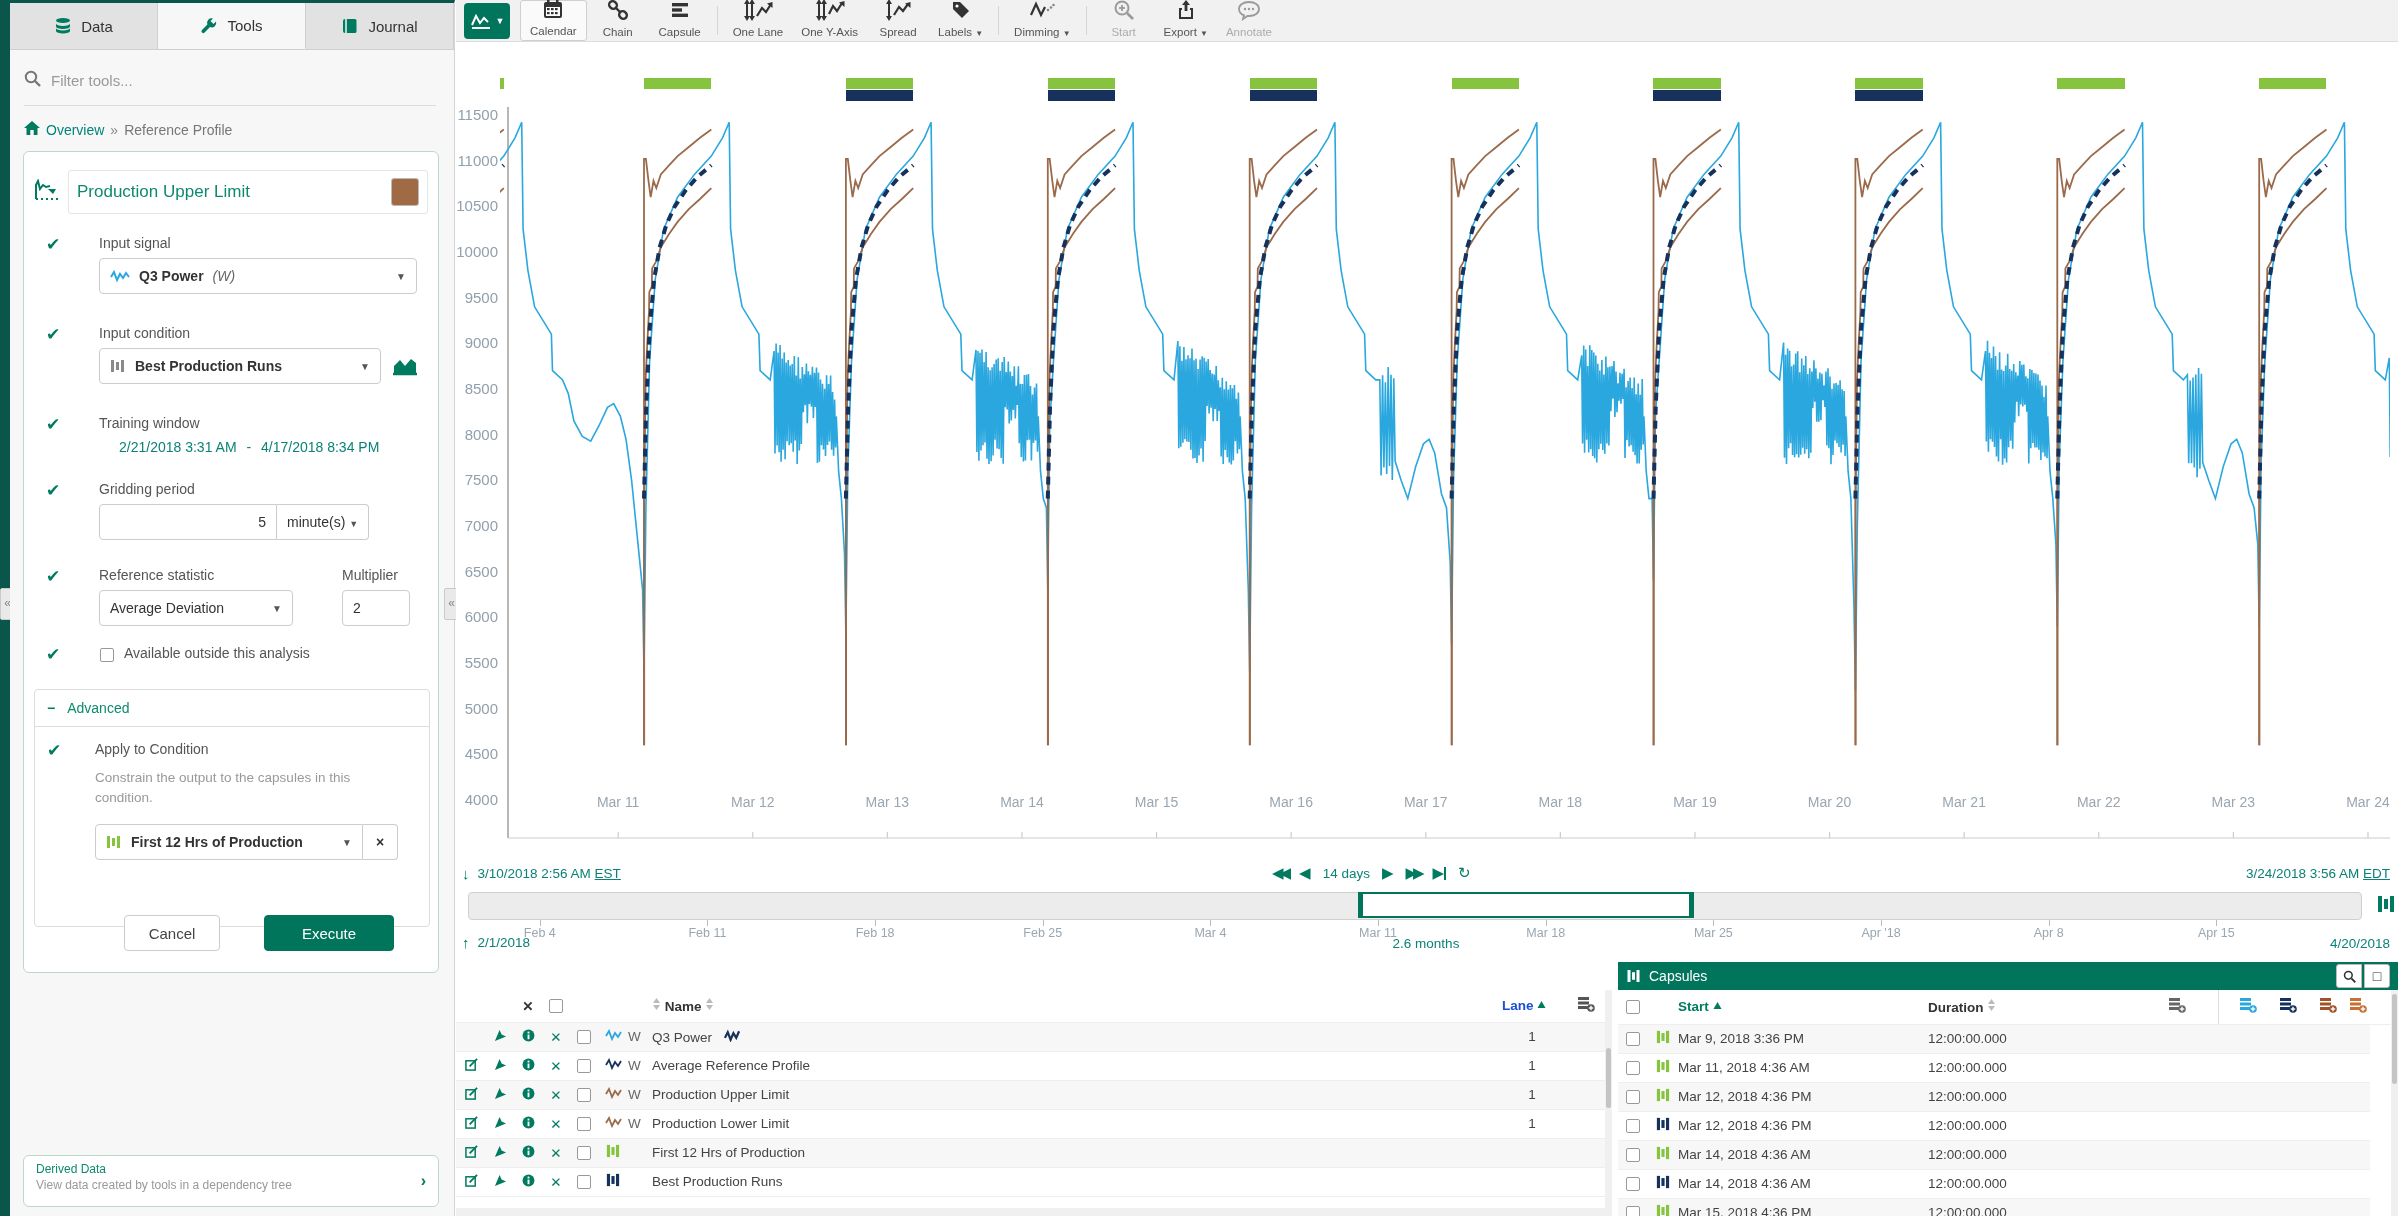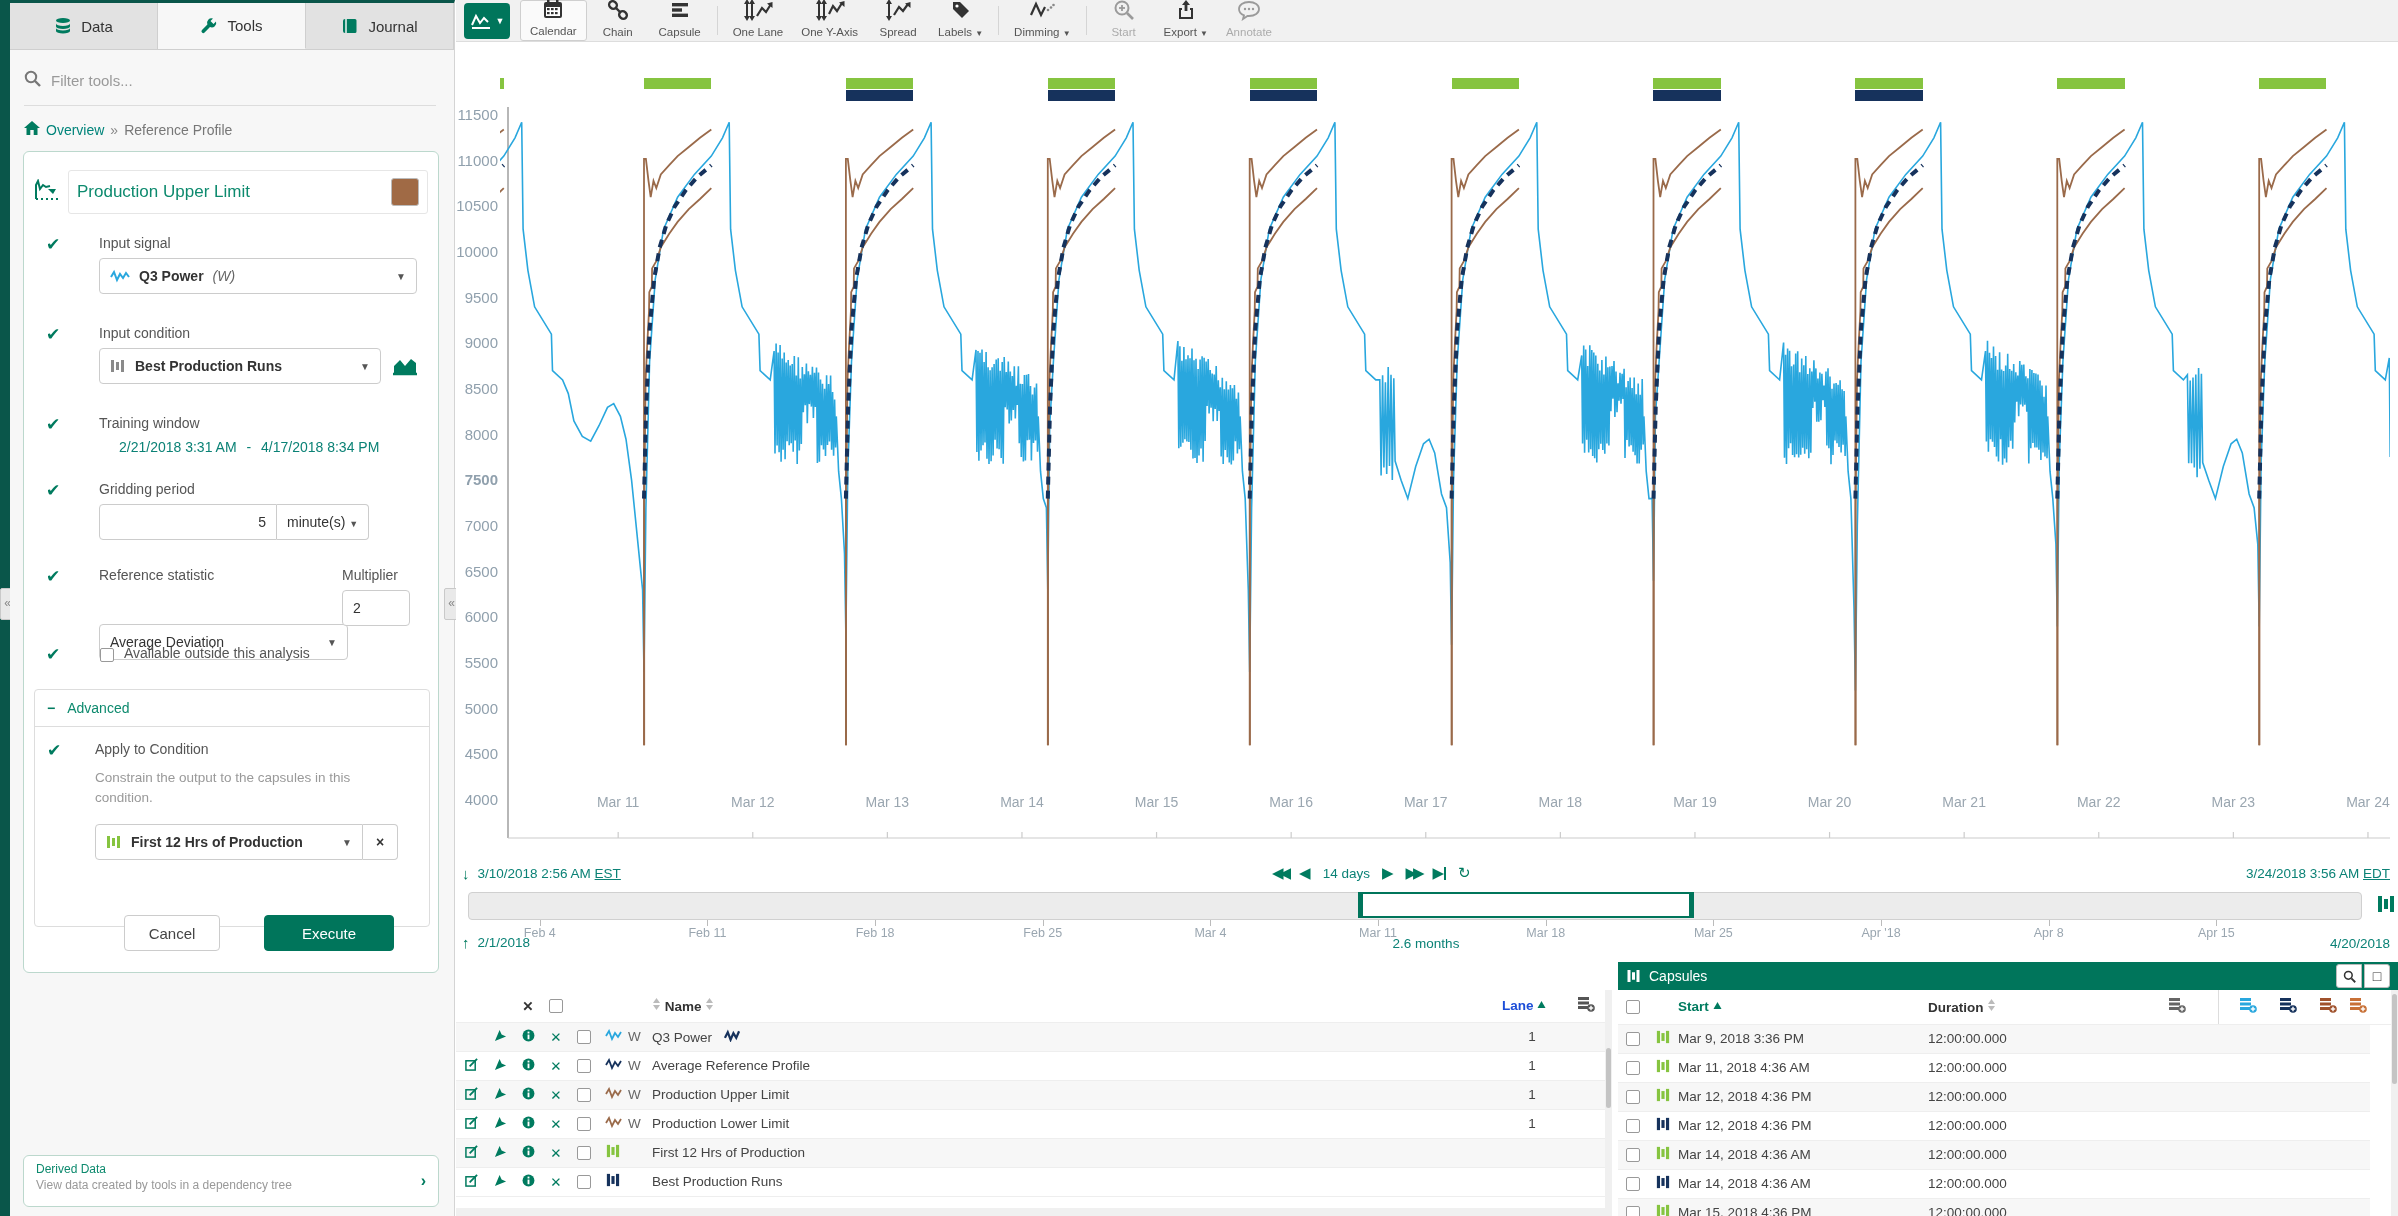--- a/index.html
+++ b/index.html
@@ -200,21 +200,21 @@
       <span class="abs chk" style="left:22px;top:328px;">✔</span>
       <span class="abs fld-label" style="left:75px;top:329px;">Gridding period</span>
       <div class="abs" style="left:75px;top:352px;display:flex;">
         <span class="inputbox" style="width:178px;">5</span>
         <span class="unitbox"><span>minute(s)</span> <span style="font-size:9px;color:#555;">▼</span></span>
       </div>
 
       <span class="abs chk" style="left:22px;top:414px;">✔</span>
       <span class="abs fld-label" style="left:75px;top:415px;">Reference statistic</span>
       <span class="abs fld-label" style="left:318px;top:415px;">Multiplier</span>
-      <div class="abs selectbox" style="left:75px;top:438px;width:249px;font-weight:normal;margin-top:34px;">
+      <div class="abs selectbox" style="left:75px;top:438px;width:194px;font-weight:normal;">
         <span>Average Deviation</span>
         <span class="caret">▼</span>
       </div>
       <span class="abs inputbox" style="left:318px;top:438px;width:68px;border-radius:4px;text-align:left;">2</span>
 
       <span class="abs chk" style="left:22px;top:492px;">✔</span>
       <span class="abs cbx" style="left:76px;top:496px;"></span>
       <span class="abs fld-label" style="left:100px;top:493px;">Available outside this analysis</span>
 
       <div id="advanced-box">
@@ -398,21 +398,21 @@
 
   <div class="abs" id="chart-region">
       <div class="ylab" style="left: -18px; top: 64px;">11500</div>
       <div class="ylab" style="left: -18px; top: 109.667px;">11000</div>
       <div class="ylab" style="left: -18px; top: 155.333px;">10500</div>
       <div class="ylab" style="left: -18px; top: 201px;">10000</div>
       <div class="ylab" style="left: -18px; top: 246.667px;">9500</div>
       <div class="ylab" style="left: -18px; top: 292.333px;">9000</div>
       <div class="ylab" style="left: -18px; top: 338px;">8500</div>
       <div class="ylab" style="left: -18px; top: 383.667px;">8000</div>
-      <div class="ylab" style="left: -18px; top: 429.333px; font-weight: bold;">7500</div>
+      <div class="ylab" style="left: -18px; top: 429.333px;">7500</div>
       <div class="ylab" style="left: -18px; top: 475px;">7000</div>
       <div class="ylab" style="left: -18px; top: 520.667px;">6500</div>
       <div class="ylab" style="left: -18px; top: 566.333px;">6000</div>
       <div class="ylab" style="left: -18px; top: 612px;">5500</div>
       <div class="ylab" style="left: -18px; top: 657.667px;">5000</div>
       <div class="ylab" style="left: -18px; top: 703.333px;">4500</div>
       <div class="ylab" style="left: -18px; top: 749px;">4000</div>
       <div class="xlab" style="left: 127.167px; top: 752px;">Mar 11</div>
       <div class="xlab" style="left: 261.766px; top: 752px;">Mar 12</div>
       <div class="xlab" style="left: 396.366px; top: 752px;">Mar 13</div>

